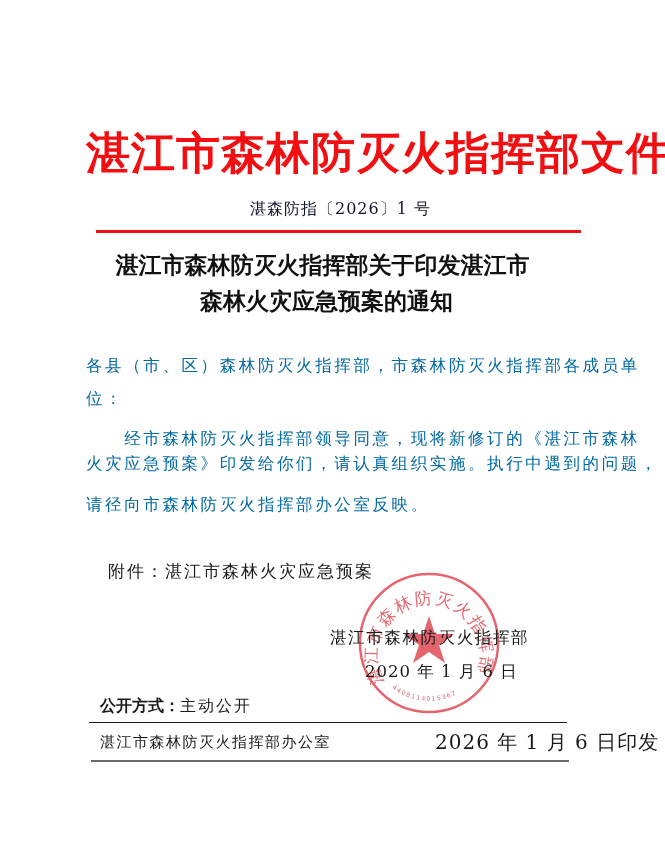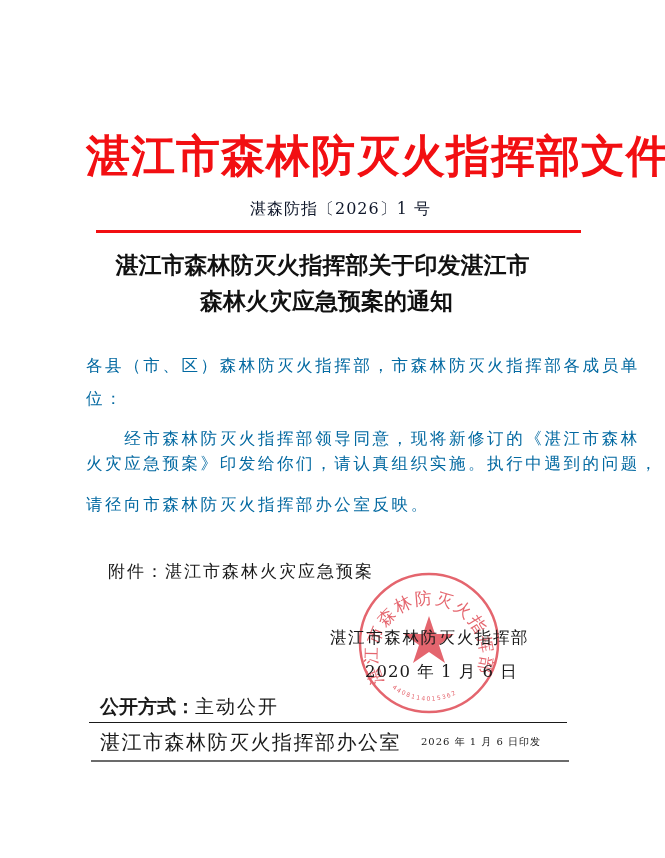--- a/index.html
+++ b/index.html
@@ -20,21 +20,21 @@
     .red-title {
       left: 86px;
       top: 128px;
       width: 500px;
       font-size: 44px;
       line-height: 56px;
       font-weight: bold;
       color: #f20f12;
       letter-spacing: 1px;
       white-space: nowrap;
-      font-family: Liberation Sans, sans-serif;
+      font-family: Liberation Mono, monospace;
     }
 
     .doc-number {
       left: 250px;
       top: 198px;
       font-size: 16px;
       line-height: 22px;
       letter-spacing: 1px;
       white-space: nowrap;
       color: #0f172a;
@@ -101,21 +101,21 @@
       top: 660px;
       font-size: 16.5px;
       line-height: 24px;
       letter-spacing: 1px;
       white-space: nowrap;
     }
 
     .disclosure {
       left: 100px;
       top: 696px;
-      font-size: 19px;
+      font-size: 16px;
       line-height: 20px;
       white-space: nowrap;
     }
     .disclosure .lbl { font-weight: bold; font-family: "DejaVu Sans", "Liberation Sans", sans-serif; }
     .disclosure .val { letter-spacing: 2px; }
 
     .rule-top {
       left: 89px;
       top: 722px;
       width: 478px;
@@ -125,29 +125,29 @@
     .rule-bottom {
       left: 91px;
       top: 760px;
       width: 478px;
       height: 2px;
       background: #6b6b6b;
     }
     .issuer {
       left: 100px;
       top: 731px;
-      font-size: 20px;
+      font-size: 15px;
       line-height: 22px;
       letter-spacing: 1.5px;
       white-space: nowrap;
     }
     .issue-date {
-      left: 421px;
+      left: 435px;
       top: 731px;
-      font-size: 10px;
+      font-size: 20px;
       line-height: 22px;
       letter-spacing: 1px;
       white-space: nowrap;
     }
   </style>
 </head>
 <body>
 
 <div class="abs red-title">湛江市森林防灭火指挥部文件</div>
 <div class="abs doc-number">湛森防指〔2026〕1 号</div>

